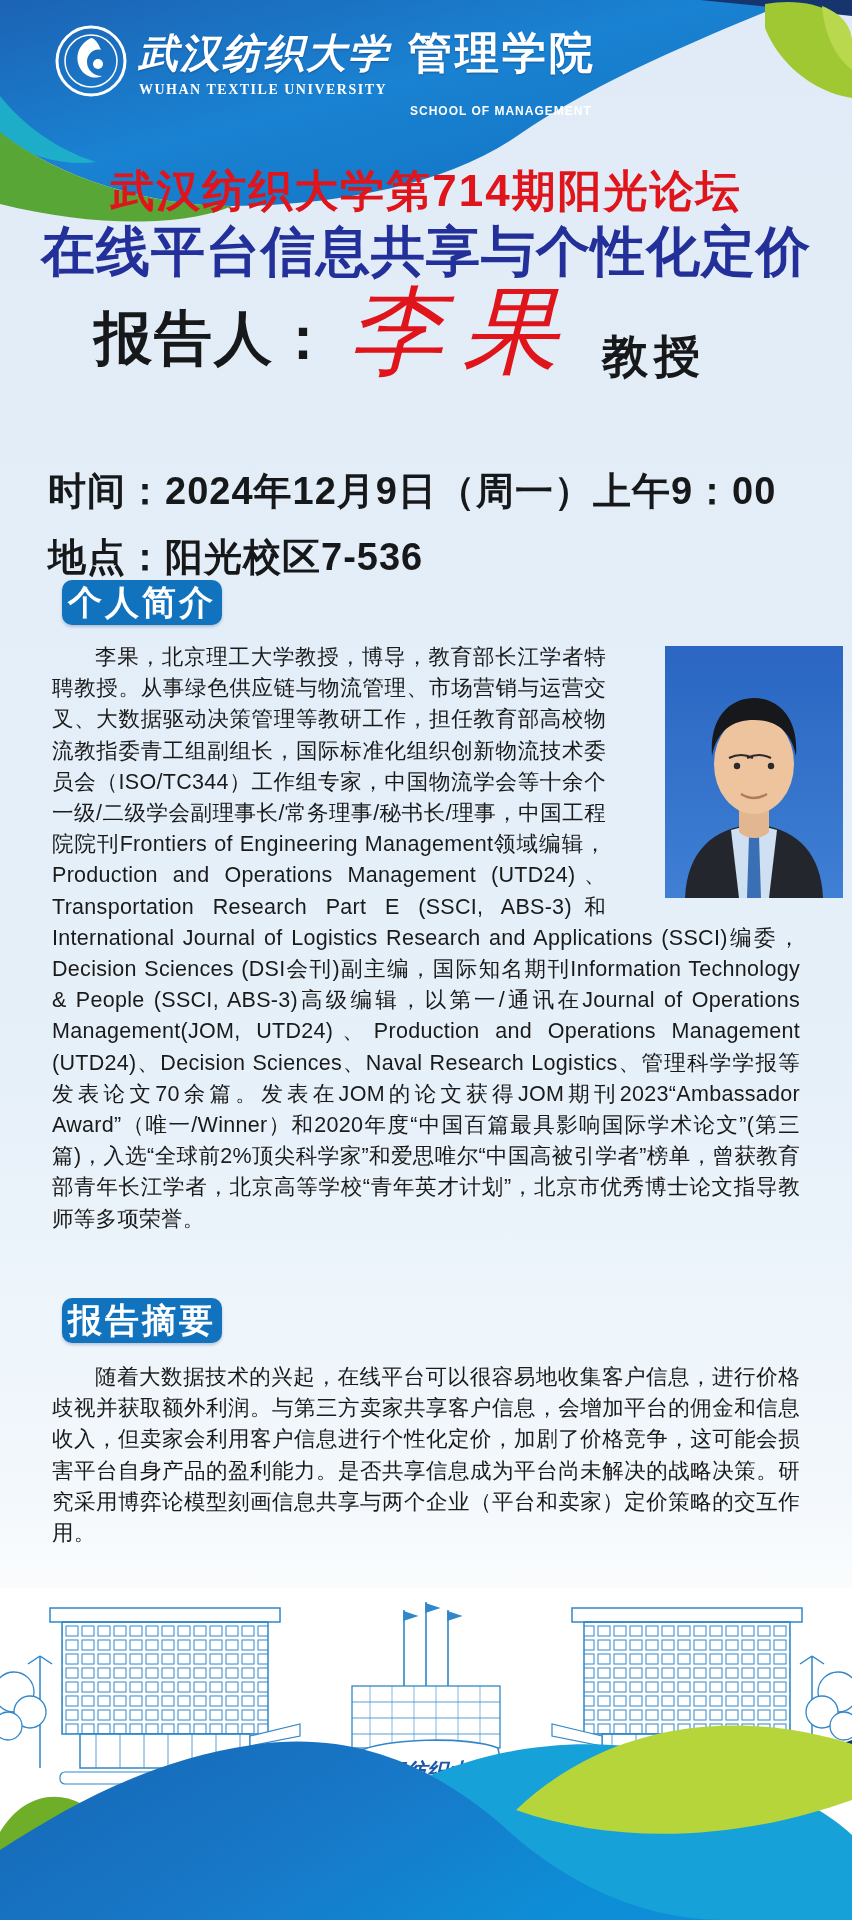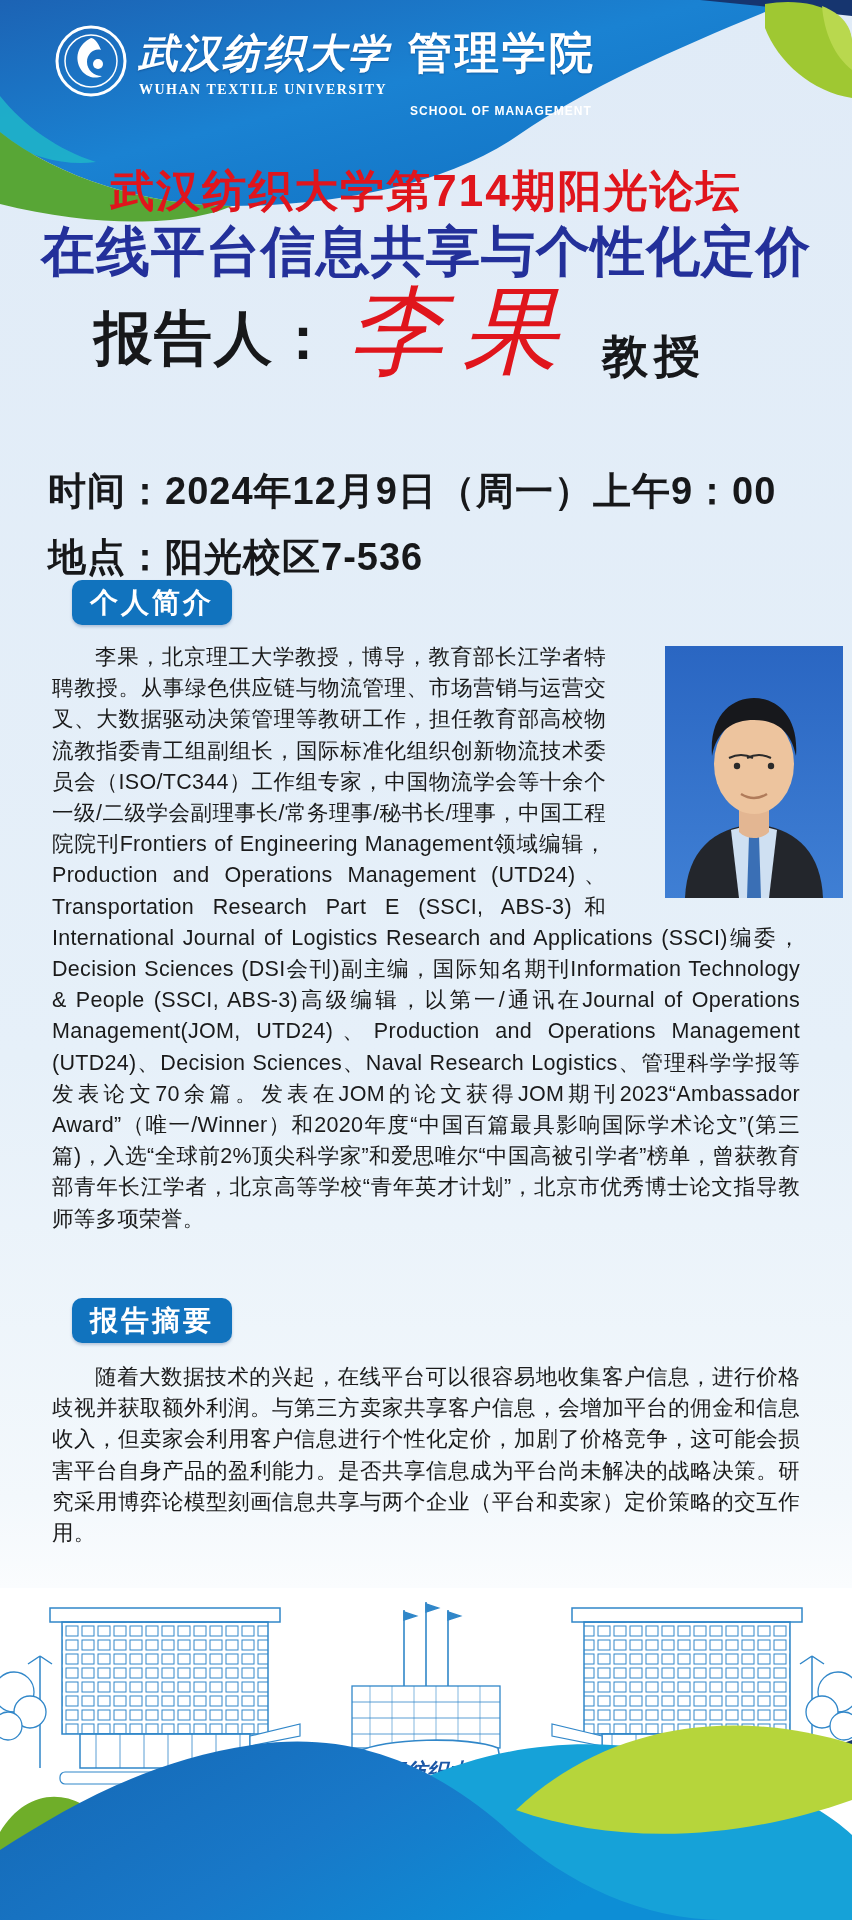--- a/index.html
+++ b/index.html
@@ -50,22 +50,22 @@
   }
   .speaker-degree{color:#17181a;font-size:46px;font-weight:bold;letter-spacing:6px;margin-top:36px;}
   .meta-line{
     position:absolute;left:48px;color:#17181a;font-size:38px;font-weight:bold;
     letter-spacing:1px;white-space:nowrap;
   }
   #time-line{top:466px;}
   #location-line{top:532px;}
   
   .section-badge{
-    position:absolute;left:72px;width:160px;height:45px;border-radius:10px;
-    background:#1173be;color:#fff;font-size:28px;font-weight:bold;letter-spacing:3px;
+    position:absolute;left:62px;width:160px;height:45px;border-radius:10px;
+    background:#1173be;color:#fff;font-size:34px;font-weight:bold;letter-spacing:3px;
     display:flex;align-items:center;justify-content:center;
     box-shadow:0 2px 3px rgba(20,60,120,.25);
   }
   #bio-badge{top:580px;}
   #abstract-badge{top:1298px;}
   
   .para{
     position:absolute;left:52px;width:748px;color:#1a1a1a;
     font-size:21.5px;line-height:31.2px;text-align:justify;text-indent:2em;
     letter-spacing:0.3px;

